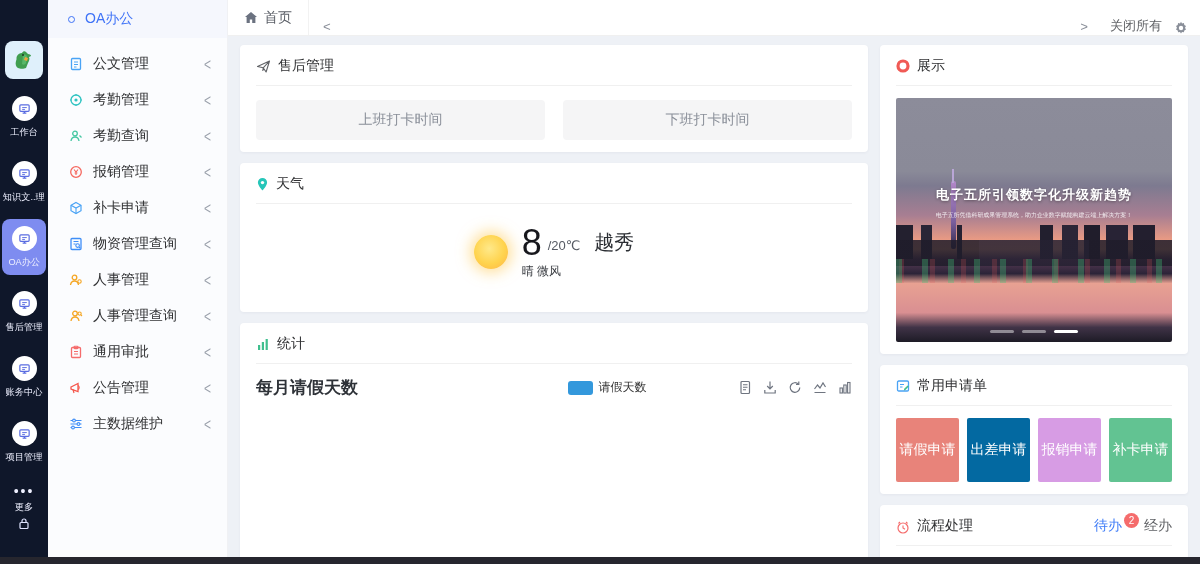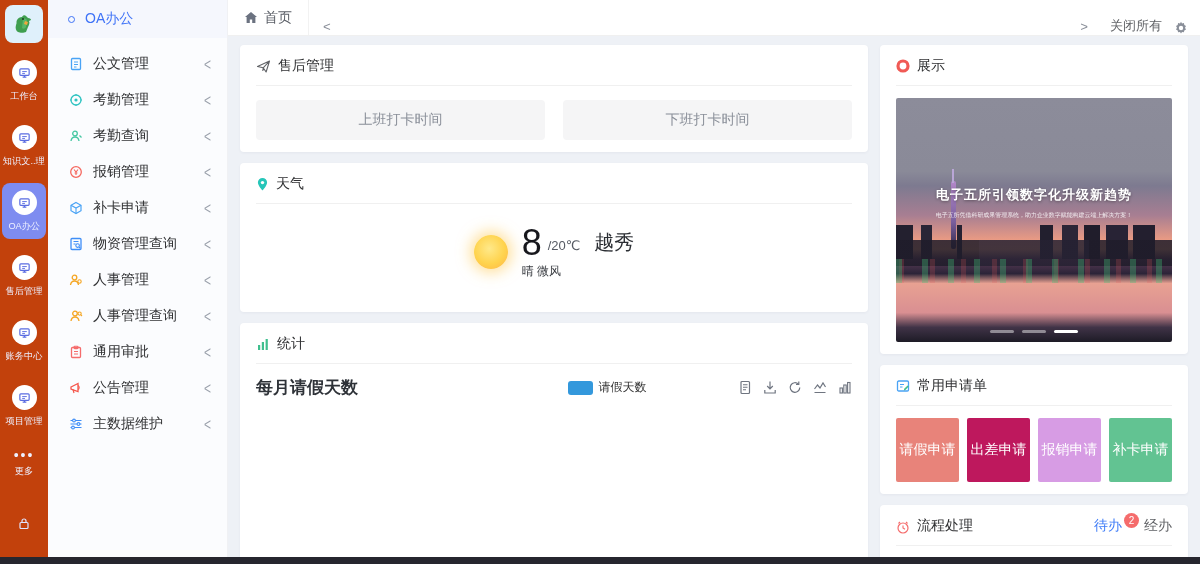--- a/index.html
+++ b/index.html
@@ -4,21 +4,21 @@
 <style>
   * { margin:0; padding:0; box-sizing:border-box; }
   html,body { width:1200px; height:564px; overflow:hidden; }
   body {
     font-family:"Liberation Sans","DejaVu Sans",sans-serif;
     font-size:14px; color:#303133; background:#eef1f6; position:relative;
   }
   
   .rail {
     position:absolute; left:0; top:0; bottom:0; width:48px;
-    background:#c2410c; display:flex; flex-direction:column; align-items:center; z-index:20;
+    background:#0f172a; display:flex; flex-direction:column; align-items:center; z-index:20;justify-content:center;
   }
   .rail-logo {
     width:38px; height:38px; margin:5px 0 10px; background:#dff0fb; border-radius:8px;
     display:flex; align-items:center; justify-content:center;
   }
   .rail-item {
     width:44px; padding:7px 0 6px; margin-bottom:9px; border-radius:8px;
     display:flex; flex-direction:column; align-items:center; cursor:pointer;
   }
   .rail-item.active { background:#7e8cf0; }
@@ -547,21 +547,21 @@
       <div class="card-head">
         <svg width="14" height="14" viewBox="0 0 14 14">
           <rect x="1.5" y="2" width="11" height="10" rx="1.2" fill="none" stroke="#4aa3f5" stroke-width="1.3"></rect>
           <path d="M4 5.5h4M4 8h2.5" stroke="#4aa3f5" stroke-width="1.1"></path>
           <path d="M8.2 9.8l3.4-3.4 1.2 1.2-3.4 3.4-1.6.4z" fill="#3fbf8e"></path>
         </svg>
         <span class="card-title">常用申请单</span>
       </div>
       <div class="forms-row">
         <button class="form-btn" style="background: rgb(232, 131, 122);">请假申请</button>
-        <button class="form-btn" style="background: #be185d; font-family: Liberation Serif, serif;">出差申请</button>
+        <button class="form-btn" style="background: #0369a1; font-family: Liberation Serif, serif;">出差申请</button>
         <button class="form-btn" style="background: rgb(215, 156, 228);">报销申请</button>
         <button class="form-btn" style="background: rgb(98, 195, 146);">补卡申请</button>
       </div>
     </div>
 
     <div class="card card-process">
       <div class="process-head">
         <svg width="14" height="15" viewBox="0 0 14 15">
           <circle cx="7" cy="8" r="5" fill="none" stroke="#f56c6c" stroke-width="1.2"></circle>
           <path d="M7 5.5V8l2 1.3" fill="none" stroke="#f56c6c" stroke-width="1.1"></path>

